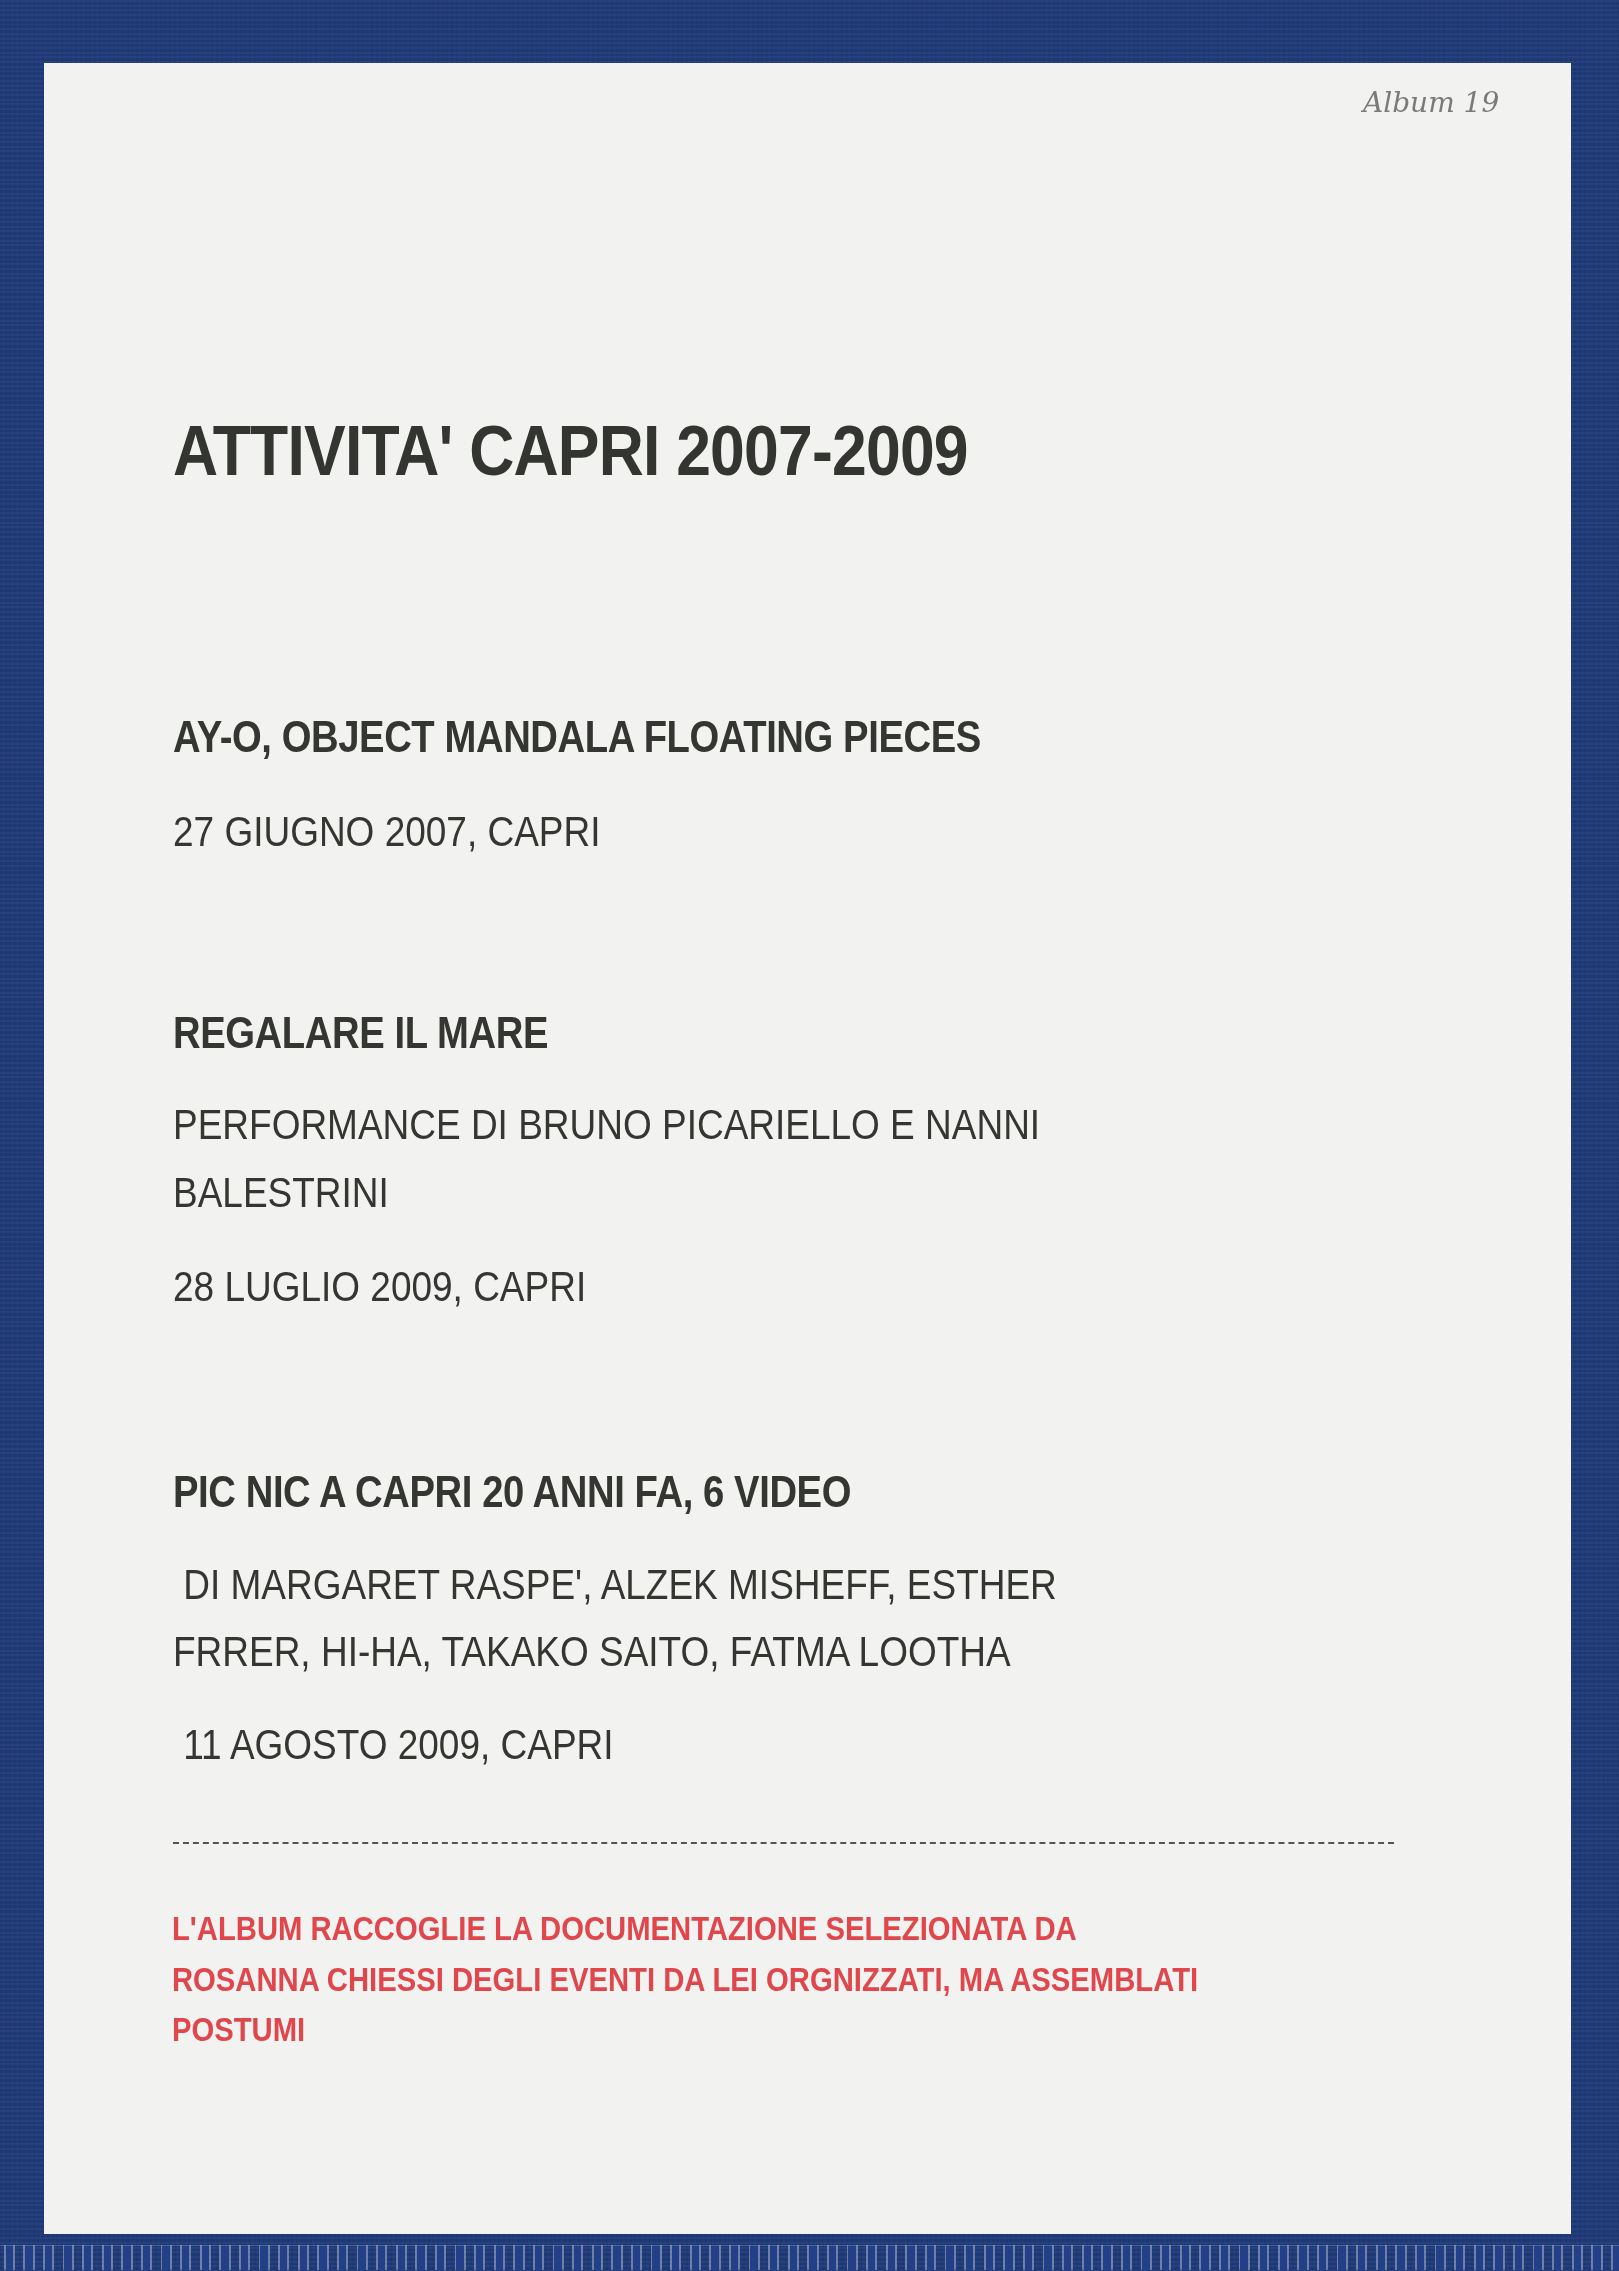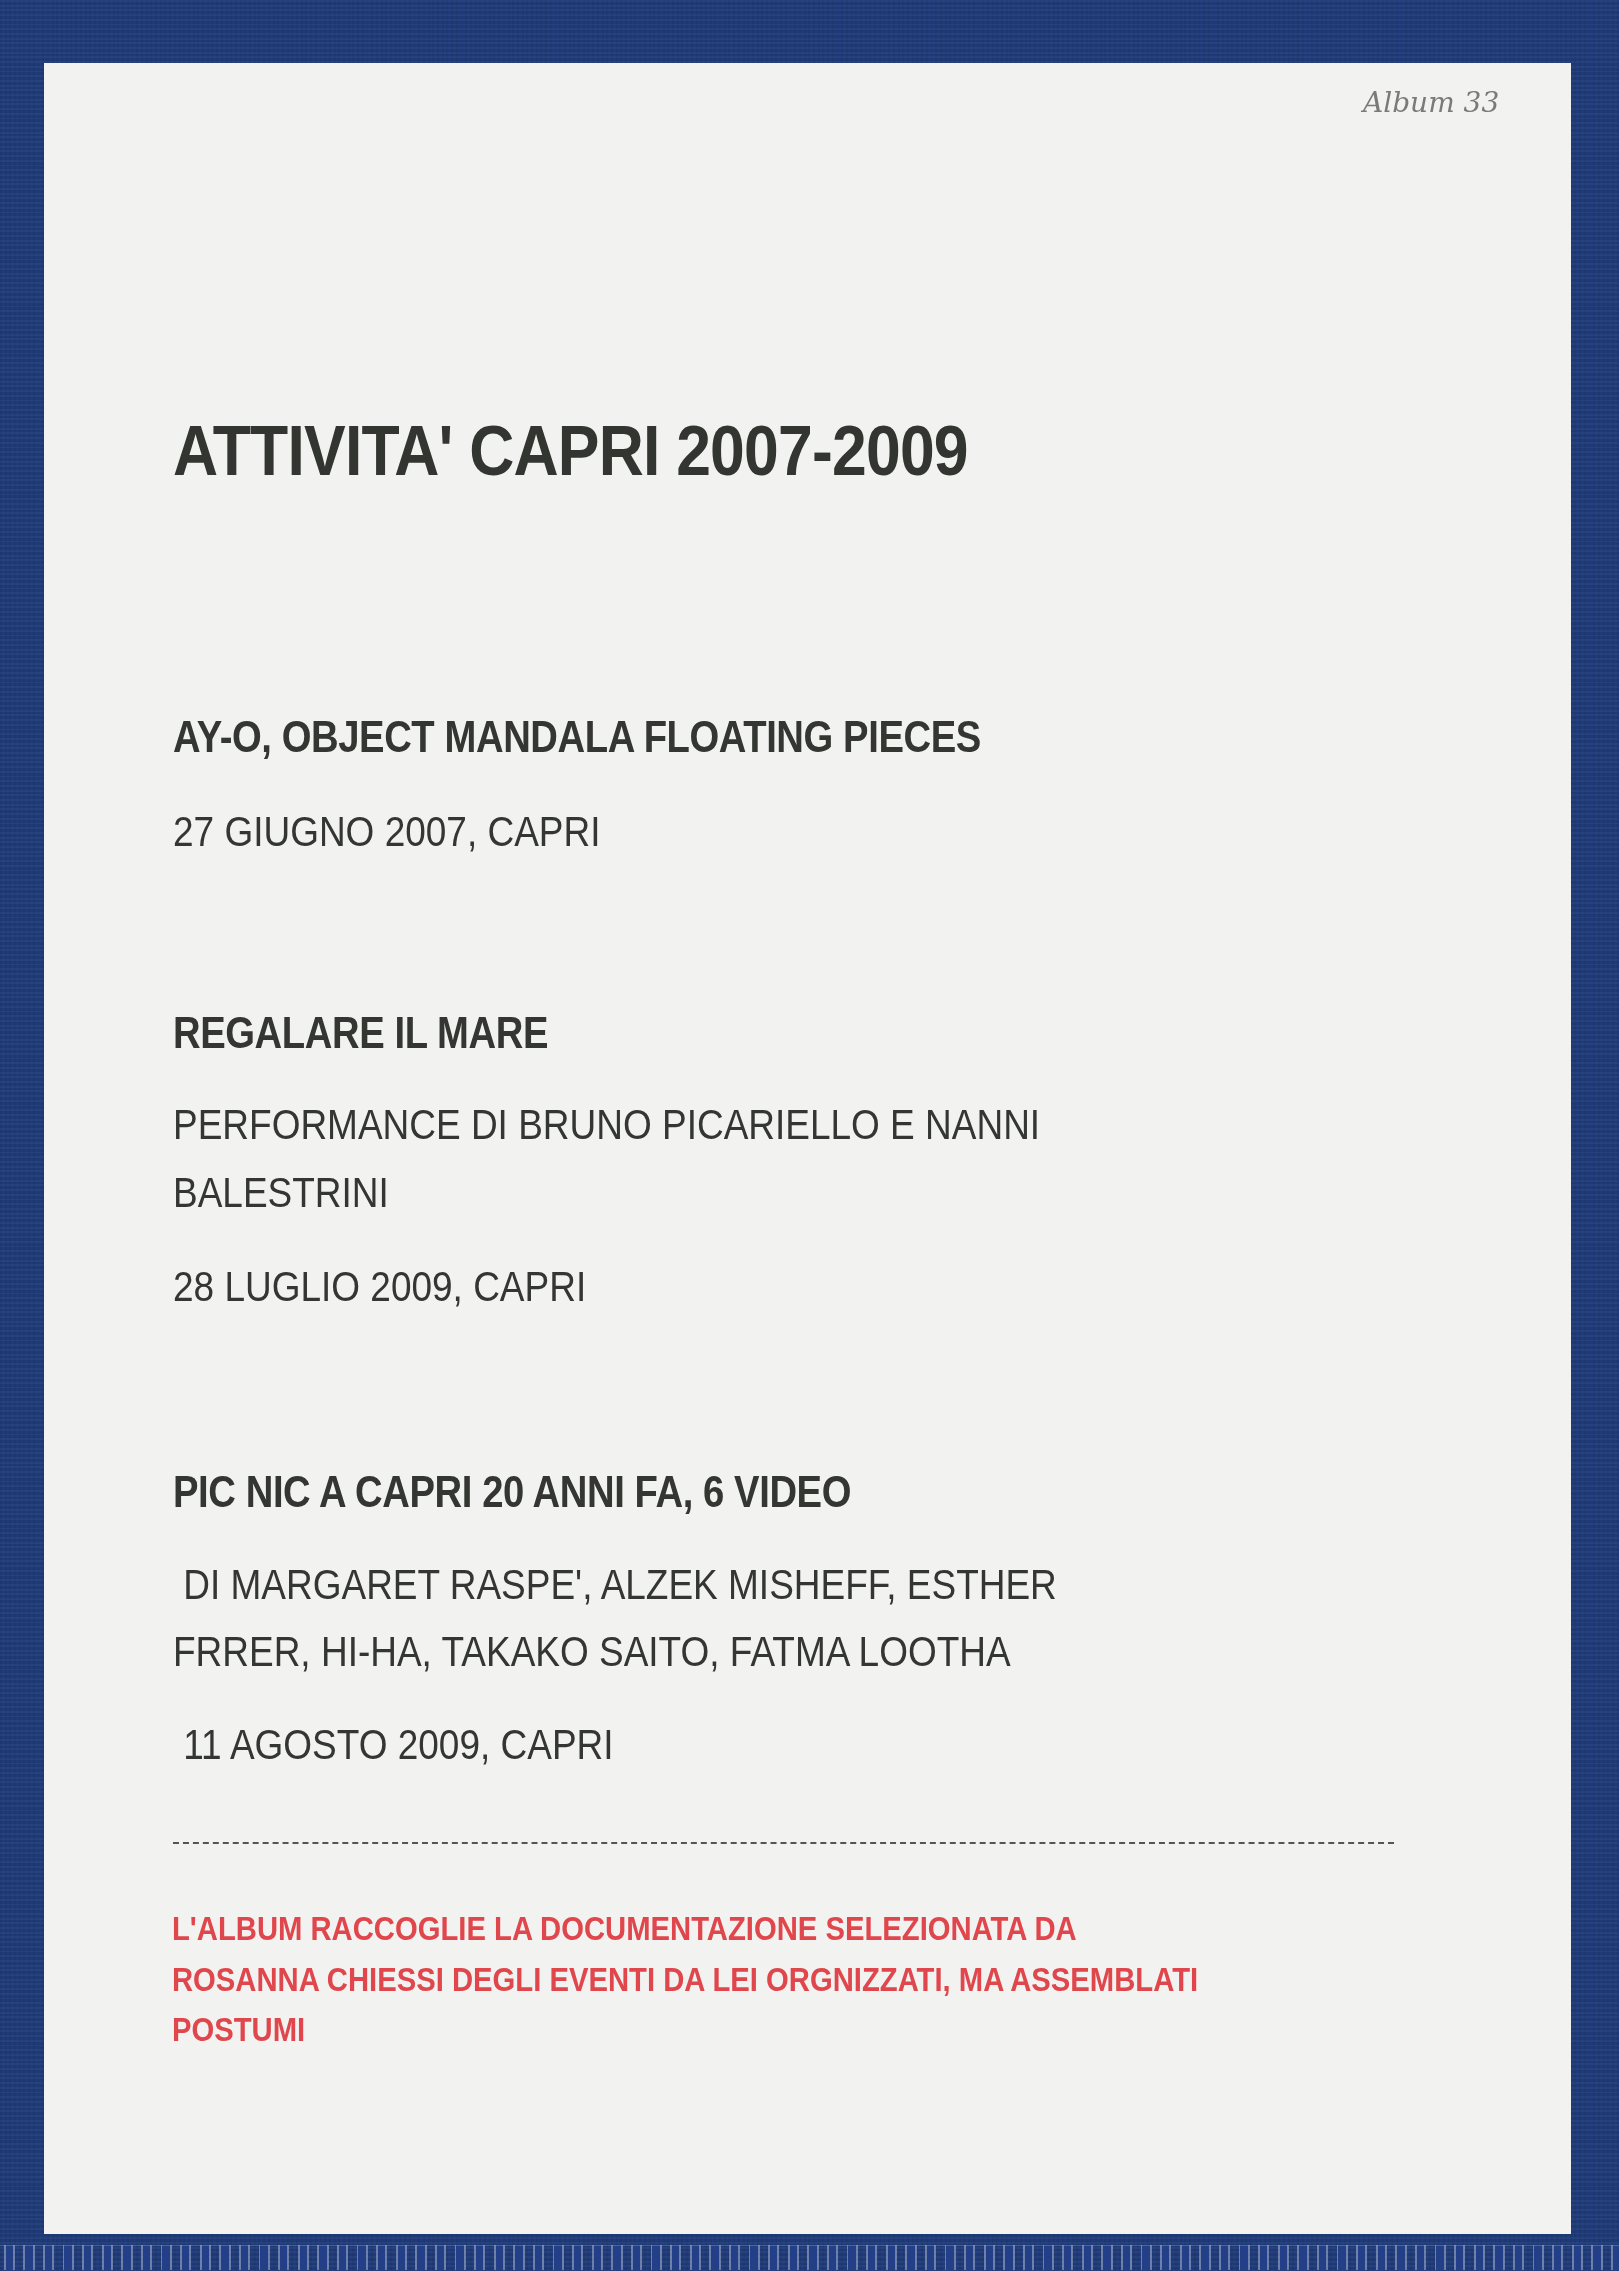--- a/index.html
+++ b/index.html
@@ -41,21 +41,21 @@
     transform: scaleX(0.86); transform-origin: left; white-space: nowrap;
   }
 </style>
 </head>
 <body>
 
 <div></div>
 <div class="paper"></div>
 <div class="perf"></div>
 
-<div class="handwritten">Album 33</div>
+<div class="handwritten">Album 19</div>
 
 <h1 class="title">ATTIVITA' CAPRI 2007-2009</h1>
 
 <div class="block h" style="top:711px">AY-O, OBJECT MANDALA FLOATING PIECES</div>
 <div class="block t" style="top:807px">27 GIUGNO 2007, CAPRI</div>
 
 <div class="block h" style="top:1007px">REGALARE IL MARE</div>
 <div class="block t" style="top:1100px">PERFORMANCE DI BRUNO PICARIELLO E NANNI</div>
 <div class="block t" style="top:1168px">BALESTRINI</div>
 <div class="block t" style="top:1262px">28 LUGLIO 2009, CAPRI</div>

